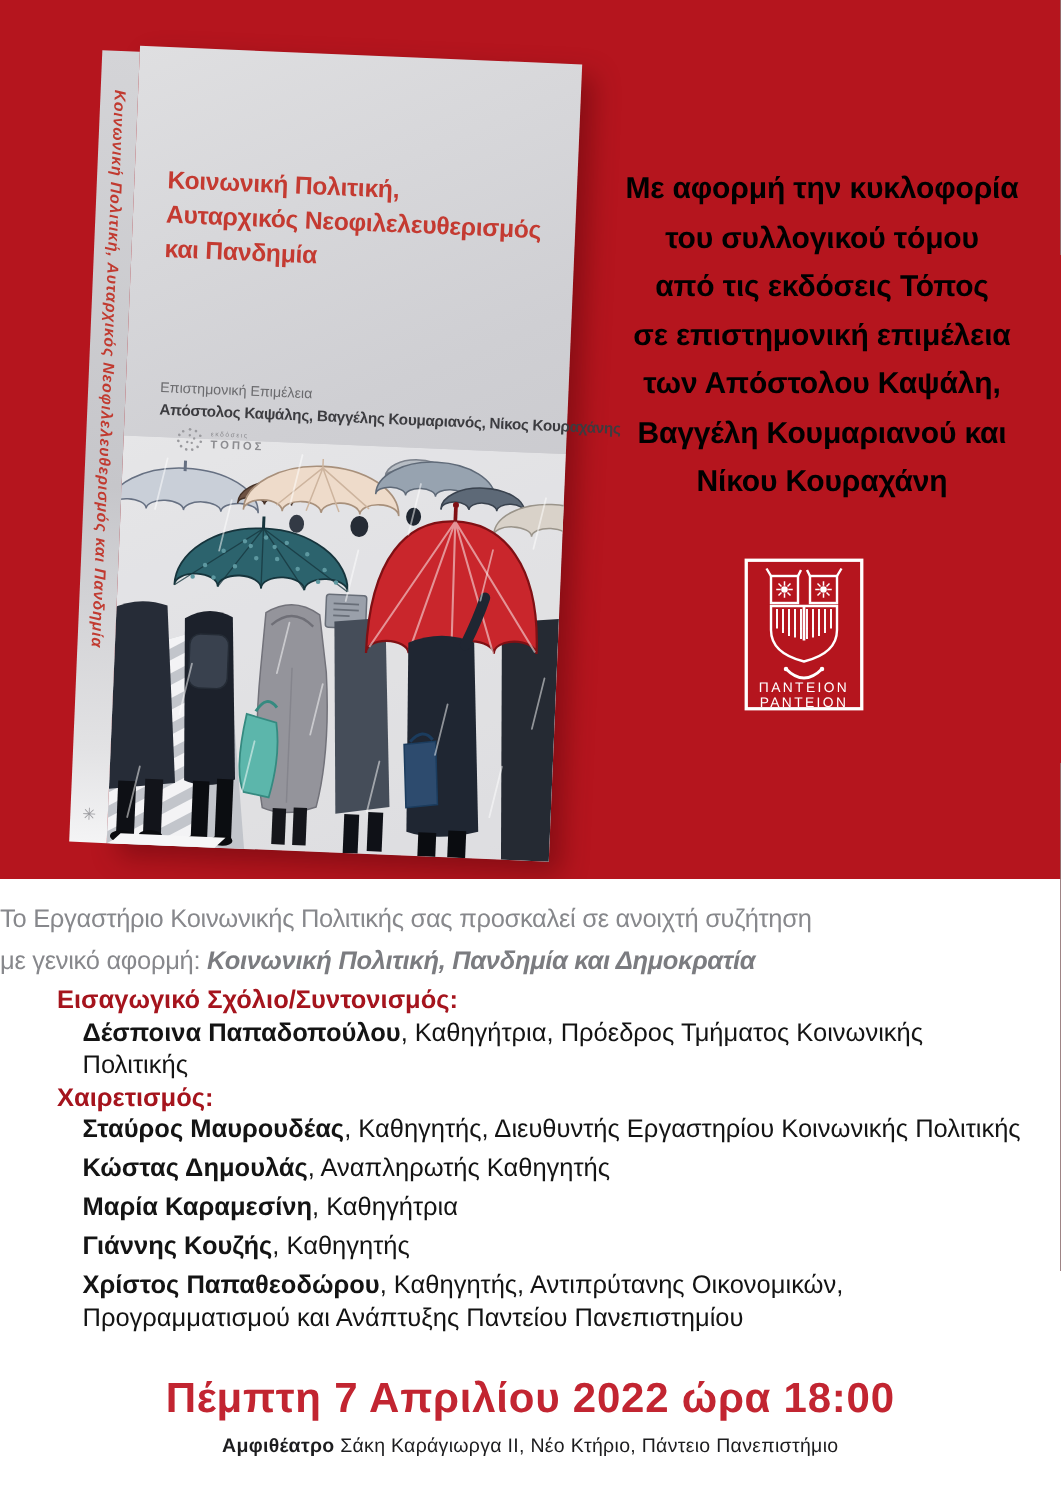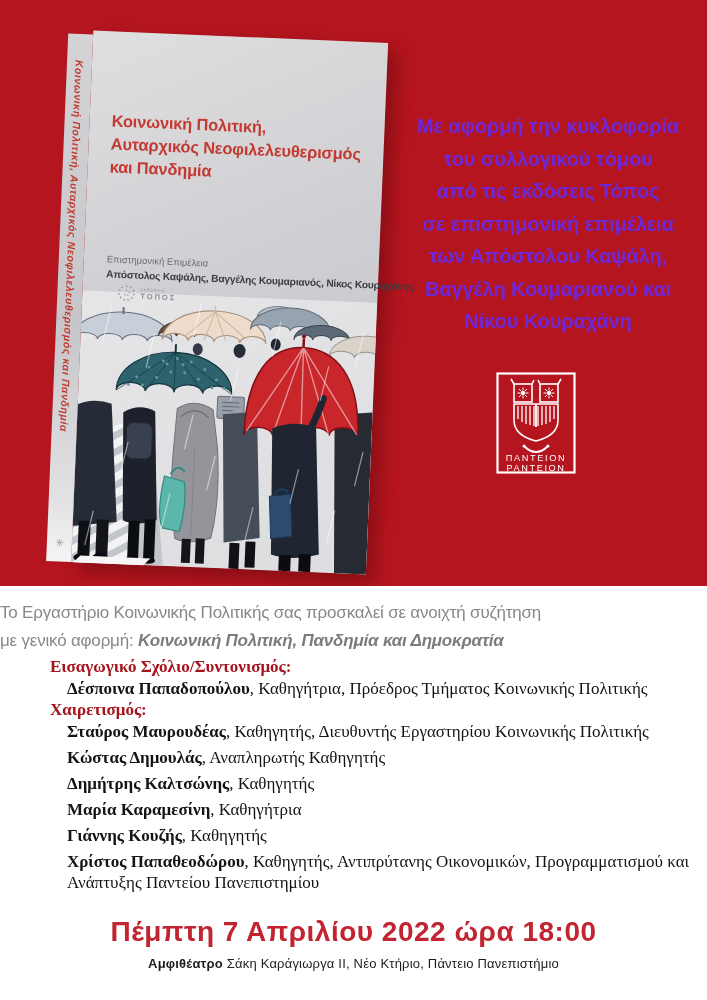--- a/index.html
+++ b/index.html
@@ -25,32 +25,32 @@
   .editors-label{position:absolute;left:23px;top:222px;font-size:9.5px;color:#6b6b6e;}
   .editors{position:absolute;left:23px;top:237px;font-size:10.2px;font-weight:bold;
            color:#3c3c40;letter-spacing:-.2px;white-space:nowrap;}
   .topos{position:absolute;left:33px;top:250px;display:flex;align-items:center;gap:3px;z-index:2;}
   .topos-text{line-height:1;color:#8c8c90;}
   .topos-small{font-size:4.5px;letter-spacing:1px;}
   .topos-big{font-size:7.5px;font-weight:bold;letter-spacing:2px;}
   .illustration{position:absolute;left:0;right:0;bottom:0;height:272px;display:block;width:100%;}
 
   
-  .announce{position:absolute;left:392px;top:110px;width:312px;text-align:center;color:#6d28d9;
+  .announce{position:absolute;left:392px;top:110px;width:312px;text-align:center;color:#000000;
             font-weight:bold;font-size:20px;line-height:32.5px;letter-spacing:-.1px;}
   .plogo{position:absolute;left:496px;top:372px;width:80px;height:102px;}
 
   
   .white{position:absolute;left:0;top:586px;width:707px;height:414px;background:#ffffff;}
   .intro{position:absolute;top:13px;left:0;width:707px;color:#87888c;
          font-size:17px;line-height:28px;letter-spacing:-.2px;}
   .title-em{font-weight:bold;font-style:italic;color:#7b7c80;}
   .program{position:absolute;top:70px;left:38px;width:645px;
-           font-family:Liberation Serif, serif;font-size:17px;
-           color:#141414;line-height:21.5px;margin-left:12px;}
+           font-family:Liberation Sans, sans-serif;font-size:17px;
+           color:#141414;line-height:21.5px;}
   .program .hdr{color:#a5141d;font-weight:bold;}
   .program .person{padding-left:17px;}
   .program .sp{margin-top:4.5px;}
   .datetime{position:absolute;top:330px;left:0;width:707px;text-align:center;color:#c22531;
             font-size:28px;font-weight:bold;letter-spacing:.5px;}
   .location{position:absolute;top:370px;left:0;width:707px;text-align:center;color:#1d1d1f;
             font-size:13px;letter-spacing:.2px;}
 </style>
 </head>
 <body>
@@ -273,21 +273,20 @@
       <div>Το Εργαστήριο Κοινωνικής Πολιτικής σας προσκαλεί σε ανοιχτή συζήτηση</div>
       <div><span>με γενικό αφορμή: </span><span class="title-em">Κοινωνική Πολιτική, Πανδημία και Δημοκρατία</span></div>
     </div>
 
     <div class="program">
       <div class="hdr">Εισαγωγικό Σχόλιο/Συντονισμός:</div>
       <div class="person"><b>Δέσποινα Παπαδοπούλου</b><span>, Καθηγήτρια, Πρόεδρος Τμήματος Κοινωνικής Πολιτικής</span></div>
       <div class="hdr">Χαιρετισμός:</div>
       <div class="person"><b>Σταύρος Μαυρουδέας</b><span>, Καθηγητής, Διευθυντής Εργαστηρίου Κοινωνικής Πολιτικής</span></div>
       <div class="person sp"><b>Κώστας Δημουλάς</b><span>, Αναπληρωτής Καθηγητής</span></div>
-      <div class="person sp"><b>Δημήτρης Καλτσώνης</b><span>, Καθηγητής</span></div>
       <div class="person sp"><b>Μαρία Καραμεσίνη</b><span>, Καθηγήτρια</span></div>
       <div class="person sp"><b>Γιάννης Κουζής</b><span>, Καθηγητής</span></div>
       <div class="person sp"><b>Χρίστος Παπαθεοδώρου</b><span>, Καθηγητής, Αντιπρύτανης Οικονομικών, Προγραμματισμού και Ανάπτυξης Παντείου Πανεπιστημίου</span></div>
     </div>
 
     <div class="datetime">Πέμπτη 7 Απριλίου 2022 ώρα 18:00</div>
     <div class="location"><b>Αμφιθέατρο</b><span> Σάκη Καράγιωργα ΙΙ, Νέο Κτήριο, Πάντειο Πανεπιστήμιο</span></div>
   </div>
 </div>
 

